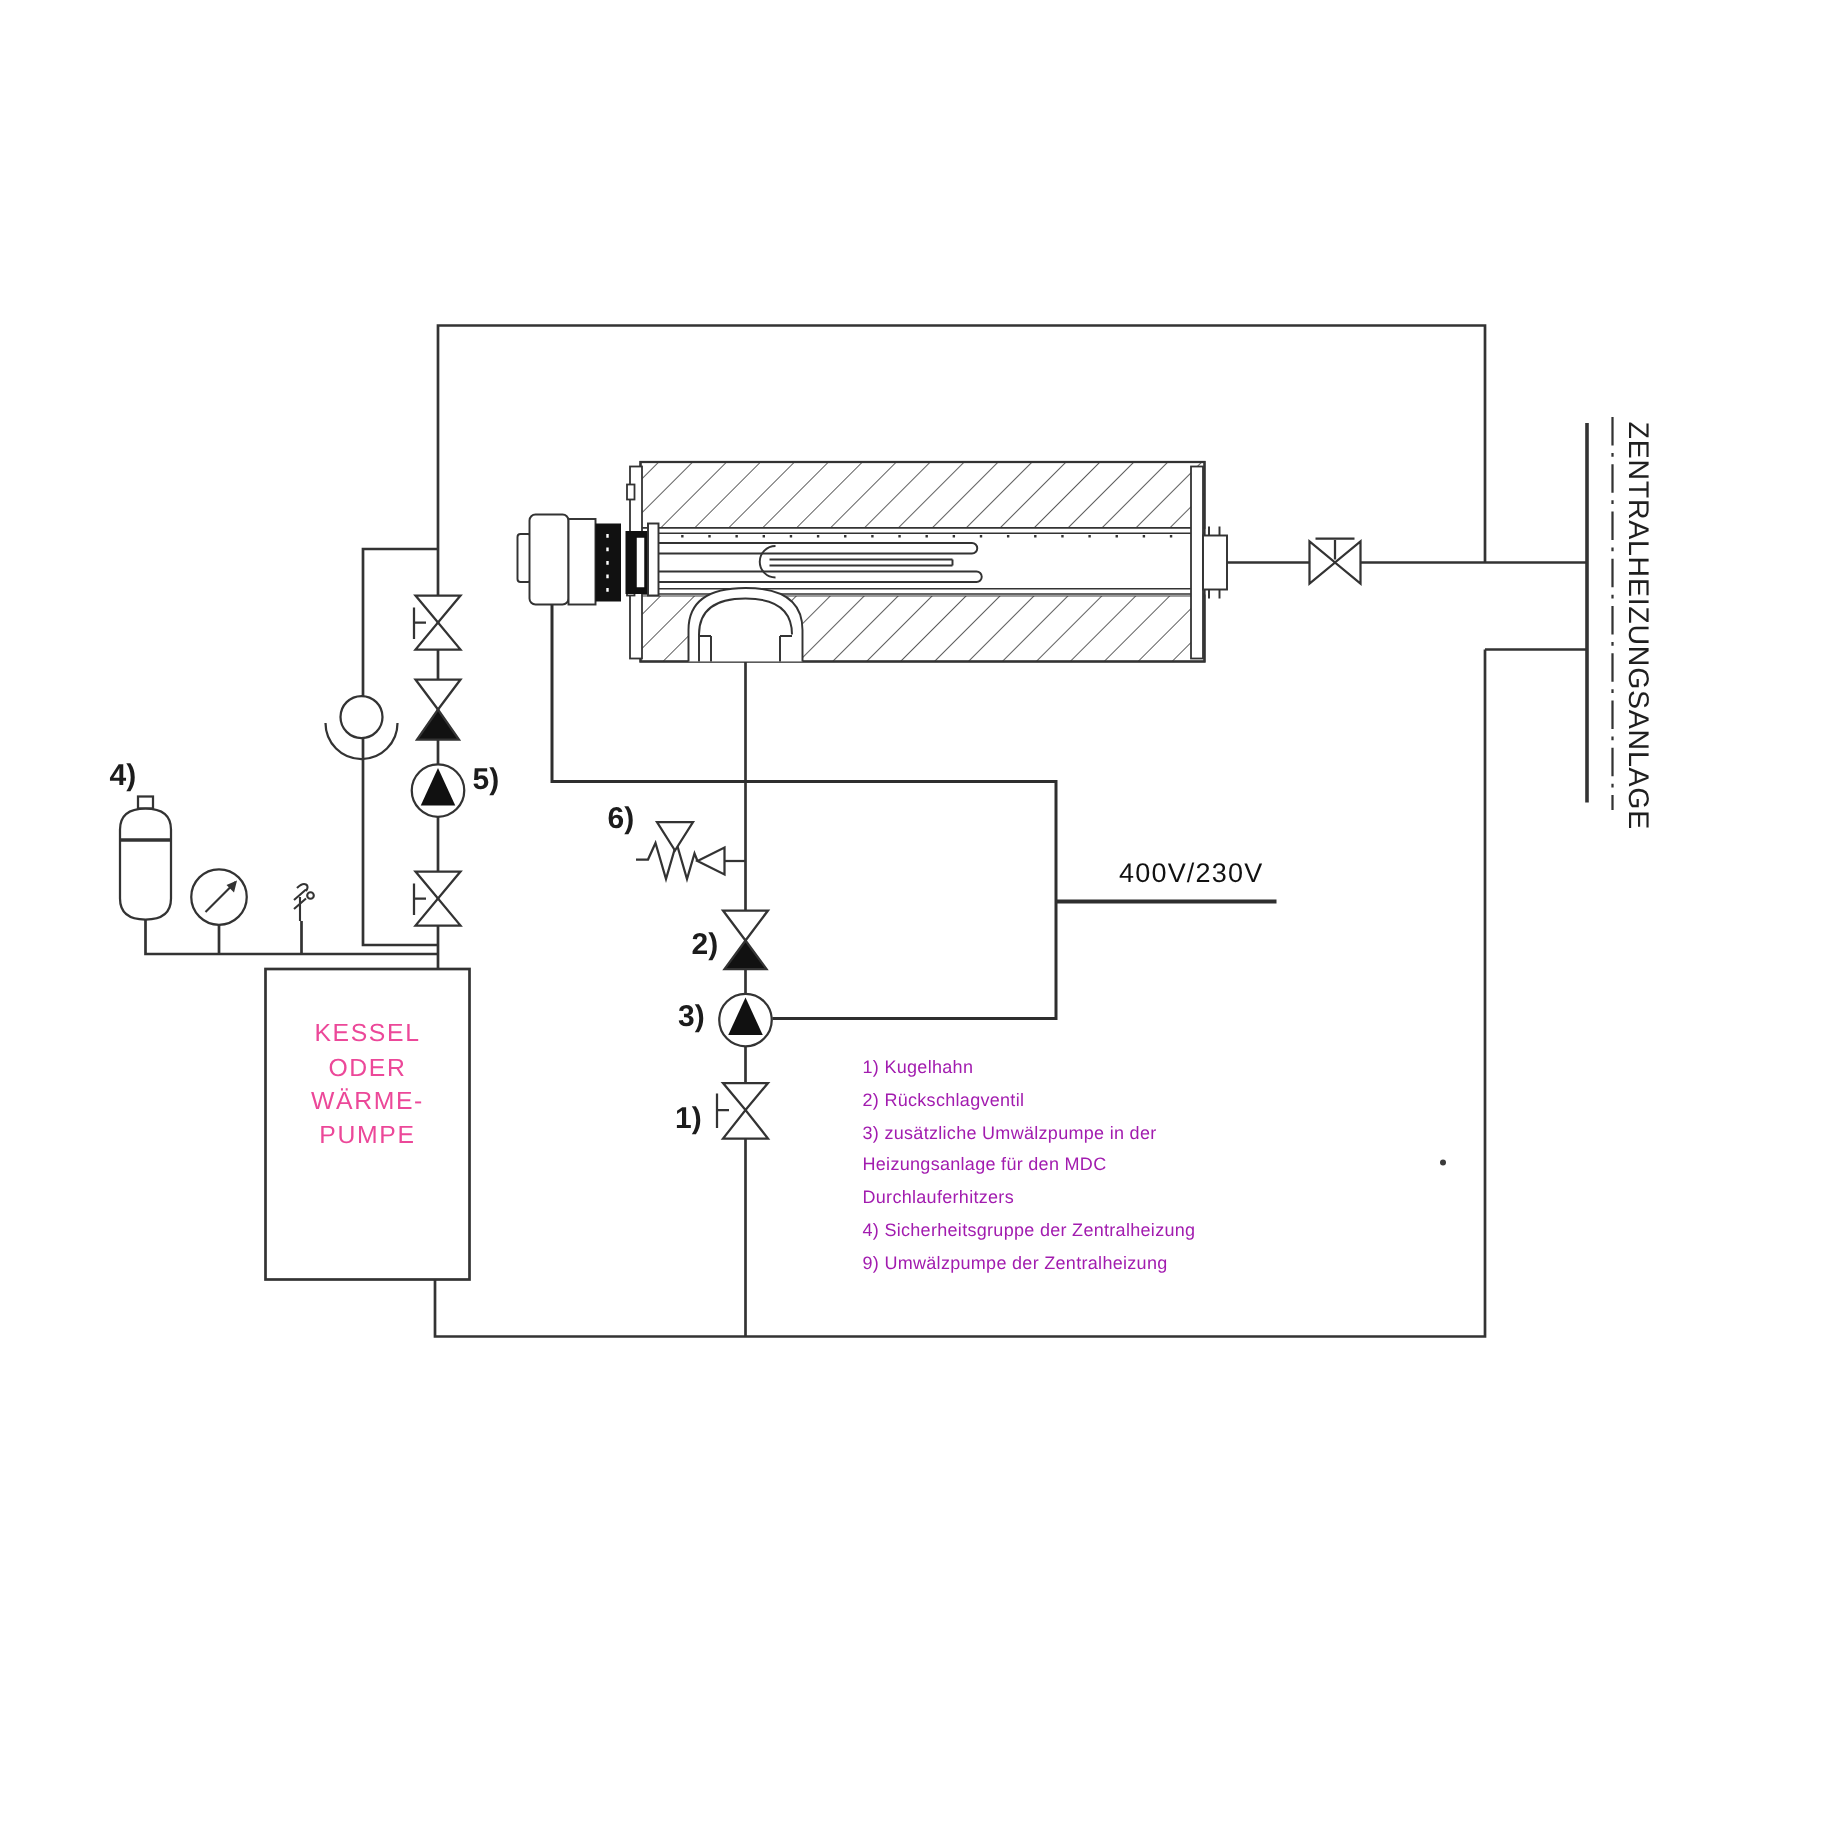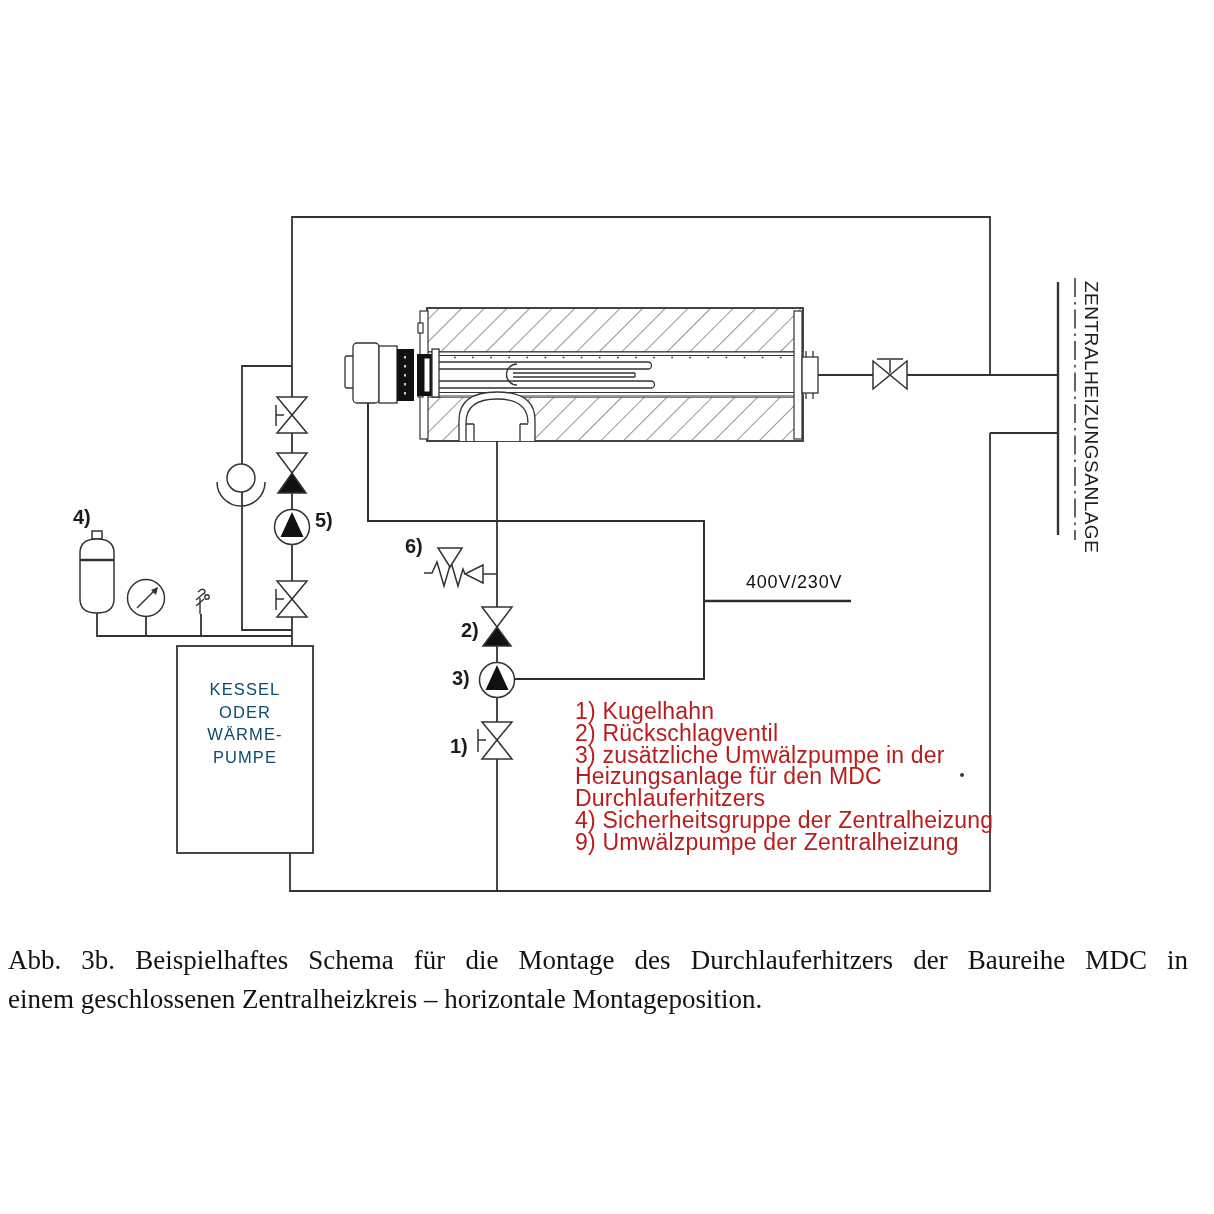--- a/index.html
+++ b/index.html
@@ -1,22 +1,22 @@
 <!DOCTYPE html>
 <html><head>
 <meta charset="utf-8">
 <style>
   html,body{margin:0;padding:0;background:#fff;}
   .stage{position:relative;width:1214px;height:1214px;background:#ffffff;overflow:hidden;
          font-family:"Liberation Sans",sans-serif;}
   .stage svg{position:absolute;left:0;top:0;}
   .callout{position:absolute;color:#1c1c1c;font-size:20px;font-weight:bold;white-space:nowrap;}
-  .legend{position:absolute;left:575px;top:701px;color:#b91c1c;font-size:23px;line-height:21.8px;
+  .legend{position:absolute;left:575px;top:701px;color:#a21caf;font-size:12px;line-height:21.8px;
           letter-spacing:.2px;}
-  .boiler-label{position:absolute;left:177px;top:678px;width:136px;text-align:center;color:#0c4a6e;
+  .boiler-label{position:absolute;left:177px;top:678px;width:136px;text-align:center;color:#ec4899;
           font-size:16.5px;line-height:22.5px;letter-spacing:1.1px;}
   .system-label{position:absolute;left:1080px;top:281px;height:262px;writing-mode:vertical-rl;
           color:#1f1f1f;font-size:19px;letter-spacing:.5px;}
   .power-label{position:absolute;left:746px;top:572px;color:#111;font-size:18px;letter-spacing:.8px;}
   .caption{position:absolute;left:8px;top:941px;width:1180px;color:#131313;
           font-family:"Liberation Serif",serif;font-size:27px;line-height:39px;}
   .cap1{text-align:justify;text-align-last:justify;}
   .cap2{text-align:left;}
   .stray-dot{position:absolute;left:960px;top:773px;width:4px;height:4px;border-radius:50%;background:#3a3a3a;}
 </style>
@@ -188,18 +188,14 @@
   <div>2) Rückschlagventil</div>
   <div>3) zusätzliche Umwälzpumpe in der</div>
   <div>Heizungsanlage für den MDC</div>
   <div>Durchlauferhitzers</div>
   <div>4) Sicherheitsgruppe der Zentralheizung</div>
   <div>9) Umwälzpumpe der Zentralheizung</div>
 </div>
 
 <div class="stray-dot"></div>
 
-<div class="caption">
-  <div class="cap1">Abb. 3b. Beispielhaftes Schema für die Montage des Durchlauferhitzers der Baureihe MDC in</div>
-  <div class="cap2">einem geschlossenen Zentralheizkreis – horizontale Montageposition.</div>
+
 </div>
 
-</div>
-
 </body></html>

